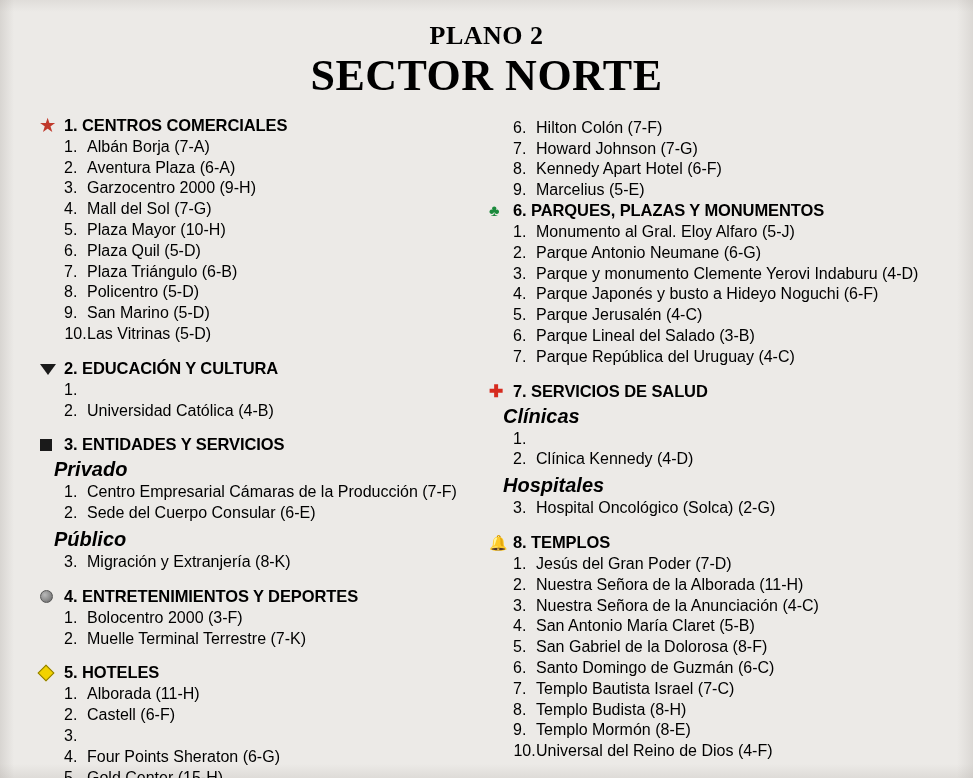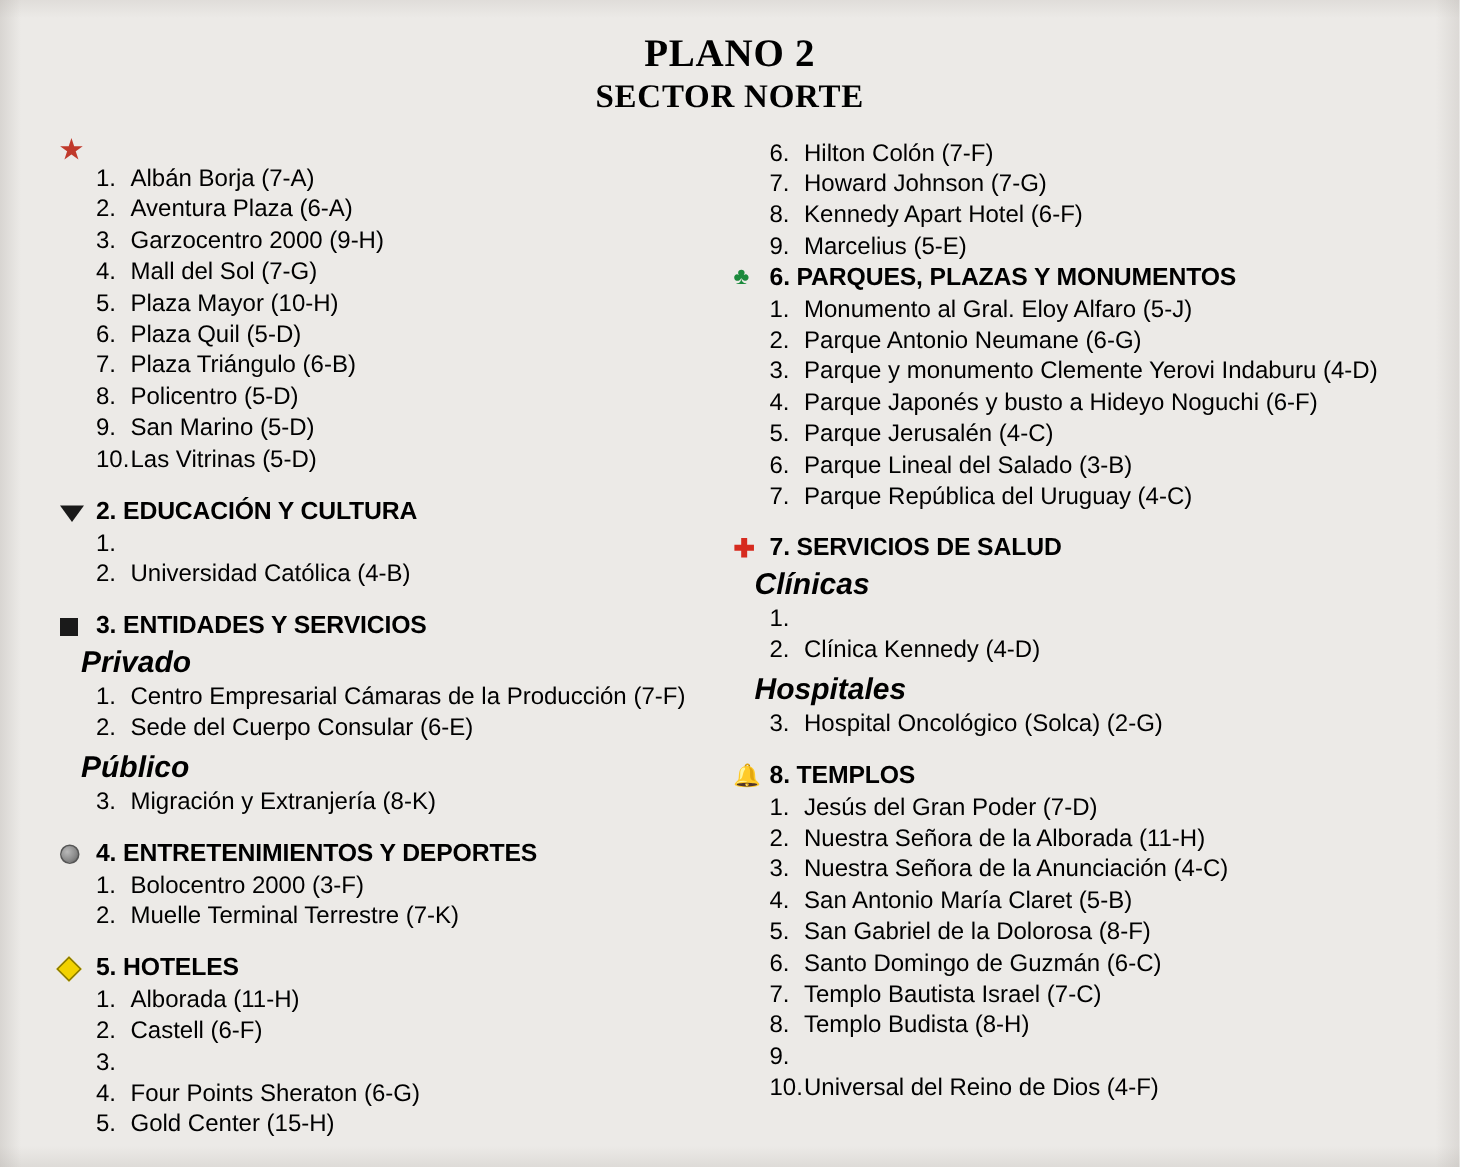--- a/index.html
+++ b/index.html
@@ -42,21 +42,21 @@
   .title-1 {
     font-family: "Liberation Serif", serif;
     font-weight: bold;
     font-size: 26px;
     letter-spacing: 0.5px;
     line-height: 1.05;
   }
   .title-2 {
     font-family: "Liberation Serif", serif;
     font-weight: bold;
-    font-size: 22px;
+    font-size: 44px;
     letter-spacing: 0.5px;
     line-height: 1.15;
     margin-top: 2px;
   }
   .columns {
     position: relative;
     display: flex;
     padding: 14px 26px 0 40px;
     gap: 30px;
   }
@@ -106,20 +106,21 @@
     display: flex;
     align-items: flex-start;
     white-space: nowrap;
   }
   ol.items li .num {
     min-width: 23px;
     text-align: left;
   }
   ol.items li .num.wide {
     min-width: 23px;
+    text-align: center;
   }
   ol.items li .txt {
     white-space: normal;
   }
   
   .sym-star { color: #c0392b; font-size: 17px; }
   .sym-tri {
     width: 0; height: 0;
     border-left: 8px solid transparent;
     border-right: 8px solid transparent;
@@ -166,20 +167,21 @@
 
   <div class="columns">
 
     <div class="col left">
 
       <div class="section">
         <div class="sec-head">
           <span class="sym">
               <span class="sym-star">★</span>
             </span>
+          <span>1. CENTROS COMERCIALES</span>
         </div>
         <ol class="items">
           <li>
               <span class="num">1.</span>
               <span class="txt">Albán Borja (7-A)</span>
             </li>
           <li>
               <span class="num">2.</span>
               <span class="txt">Aventura Plaza (6-A)</span>
             </li>
@@ -435,20 +437,21 @@
           <li>
               <span class="num">7.</span>
               <span class="txt">Templo Bautista Israel (7-C)</span>
             </li>
           <li>
               <span class="num">8.</span>
               <span class="txt">Templo Budista (8-H)</span>
             </li>
           <li>
               <span class="num">9.</span>
+              <span class="txt">Templo Mormón (8-E)</span>
             </li>
           <li>
               <span class="num wide">10.</span>
               <span class="txt">Universal del Reino de Dios (4-F)</span>
             </li>
         </ol>
       </div>
 
     </div>
   </div>

